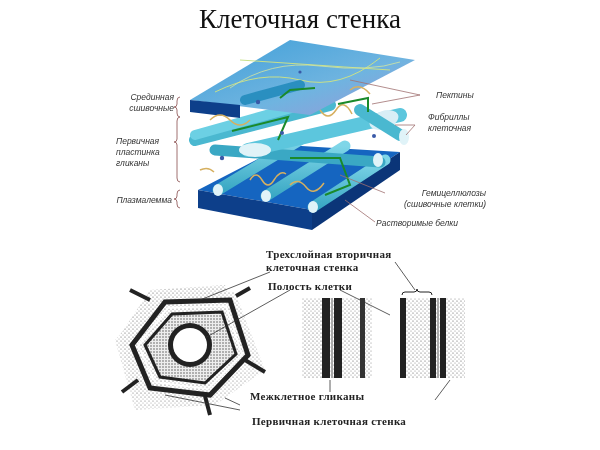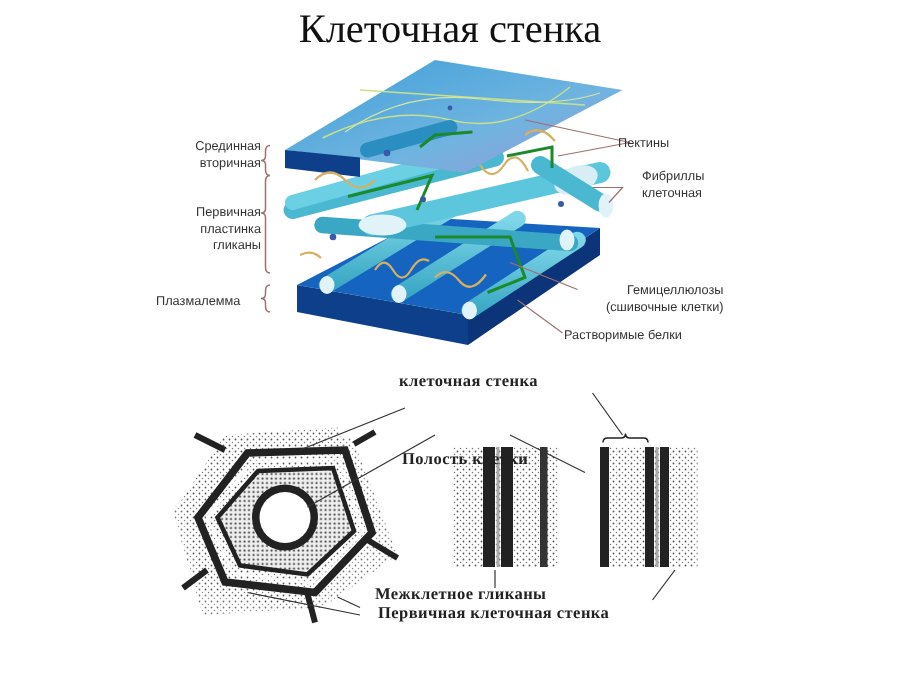--- a/index.html
+++ b/index.html
@@ -1,18 +1,18 @@
 <!DOCTYPE html>
 <html><head>
 <meta charset="utf-8">
 <style>
   html, body { margin:0; padding:0; background:#ffffff; }
   body { width:600px; height:450px; position:relative; overflow:hidden; font-family:"Liberation Sans", sans-serif; }
   .title { position:absolute; left:0; top:4px; width:600px; text-align:center; font-family:"Liberation Serif", serif; font-size:27px; color:#111; }
-  .lbl { position:absolute; font-size:8.5px; color:#333; line-height:11px; font-family:"Liberation Sans", sans-serif; }
+  .lbl { position:absolute; font-size:8.5px; color:#333; line-height:11px; font-family:"Liberation Sans", sans-serif;font-style:italic; }
   .lbl-serif { position:absolute; font-family:"Liberation Serif", serif; font-weight:bold; font-size:11px; color:#222; line-height:13px; letter-spacing:0.3px; }
   svg { position:absolute; left:0; top:0; }
 </style>
 </head>
 <body>
 
 <div class="title">Клеточная стенка</div>
 
 <svg width="600" height="450" viewBox="0 0 600 450">
   <defs>
@@ -148,50 +148,51 @@
     <line x1="340" y1="290" x2="390" y2="315"></line>
     <line x1="330" y1="392" x2="330" y2="380"></line>
     <line x1="435" y1="400" x2="450" y2="380"></line>
     <line x1="240" y1="405" x2="225" y2="398"></line>
     <line x1="240" y1="410" x2="165" y2="395"></line>
   </g>
 </svg>
 
 <div class="lbl" style="left:116px;top:92px;text-align:right;width:58px;">
   <div>Срединная</div>
-  <div>вторичная</div>
+  <div>сшивочные</div>
 </div>
-<div class="lbl" style="left:116px;top:136px;text-align:right;width:58px;">
+<div class="lbl" style="left:116px;top:136px;text-align:left;width:58px;">
   <div>Первичная</div>
   <div>пластинка</div>
   <div>гликаны</div>
 </div>
-<div class="lbl" style="left:104px;top:195px;text-align:left;width:68px;">
+<div class="lbl" style="left:104px;top:195px;text-align:right;width:68px;">
   <div>Плазмалемма</div>
 </div>
 
-<div class="lbl" style="left:412px;top:90px;">
+<div class="lbl" style="left:436px;top:90px;">
   <div>Пектины</div>
 </div>
 <div class="lbl" style="left:428px;top:112px;">
   <div>Фибриллы</div>
   <div>клеточная</div>
 </div>
 <div class="lbl" style="left:404px;top:188px;text-align:right;">
   <div>Гемицеллюлозы</div>
   <div>(сшивочные клетки)</div>
 </div>
 <div class="lbl" style="left:376px;top:218px;">
   <div>Растворимые белки</div>
 </div>
 
 <div class="lbl-serif" style="left:266px;top:248px;">
+  <div>Трехслойная вторичная</div>
   <div>клеточная стенка</div>
 </div>
-<div class="lbl-serif" style="left:268px;top:280px;margin-top:20px;">
+<div class="lbl-serif" style="left:268px;top:280px;">
   <div>Полость клетки</div>
 </div>
 <div class="lbl-serif" style="left:250px;top:390px;">
   <div>Межклетное гликаны</div>
 </div>
-<div class="lbl-serif" style="left:252px;top:403px;">
+<div class="lbl-serif" style="left:252px;top:415px;">
   <div>Первичная клеточная стенка</div>
 </div>
 
 </body></html>

